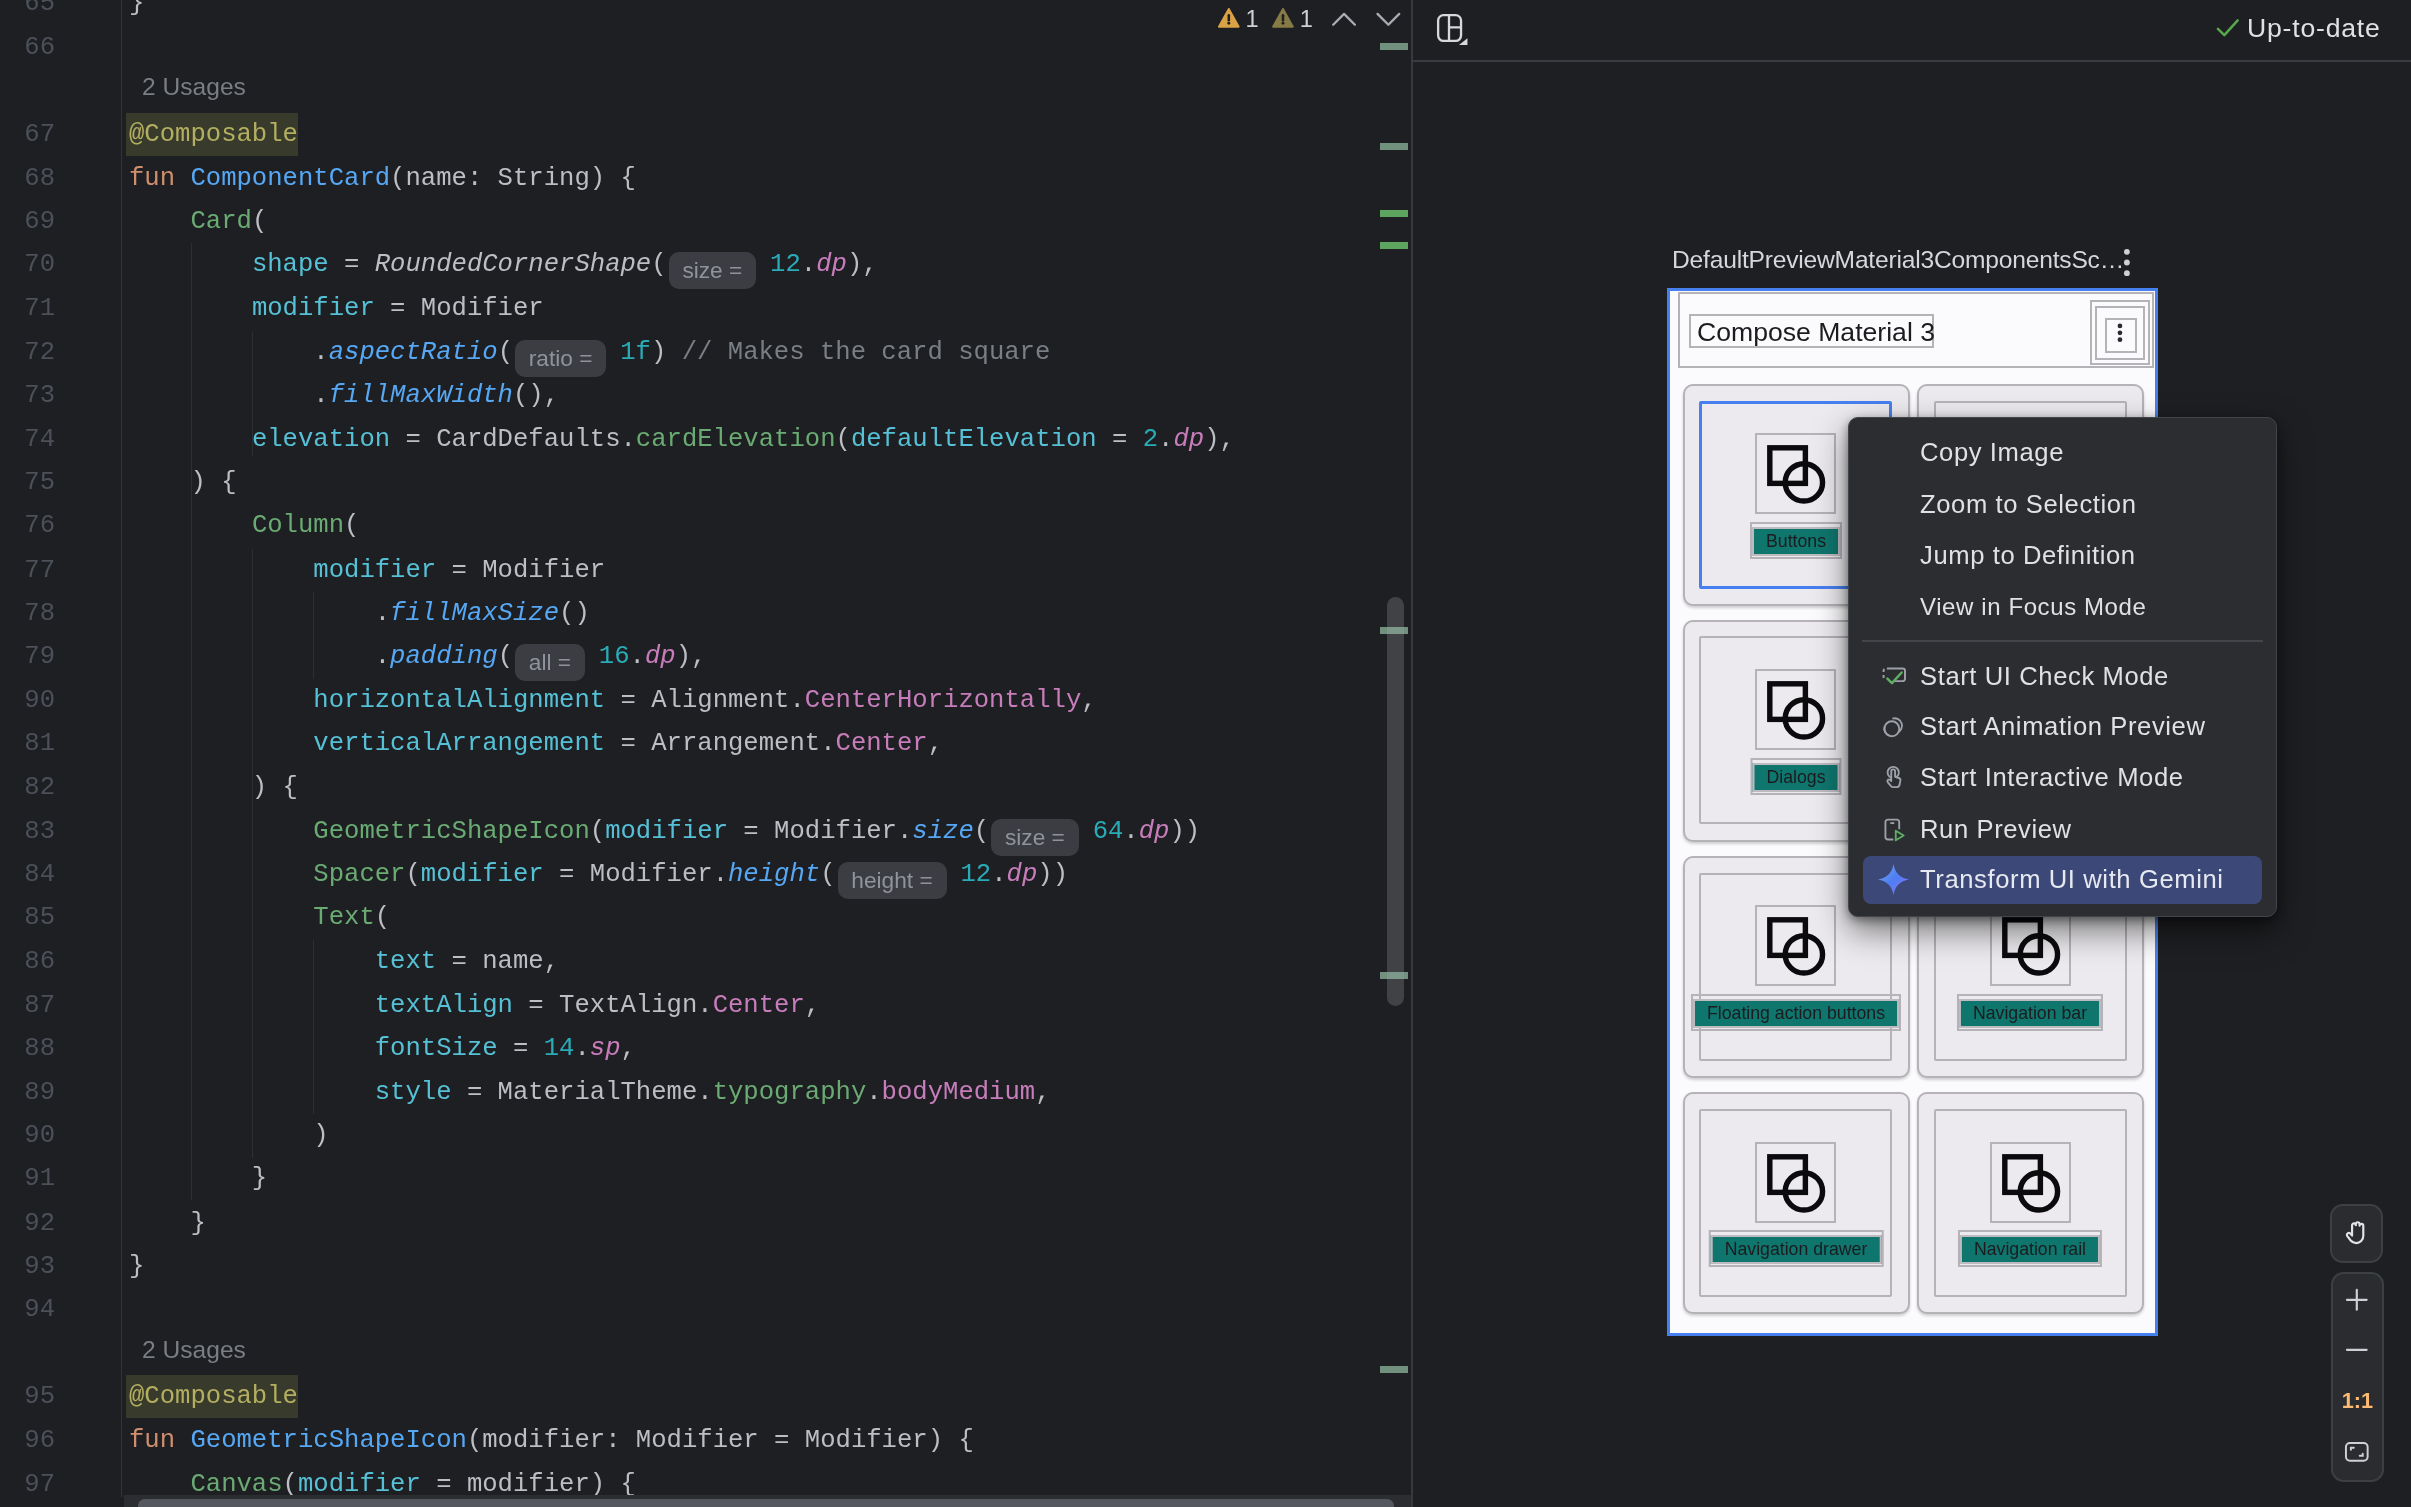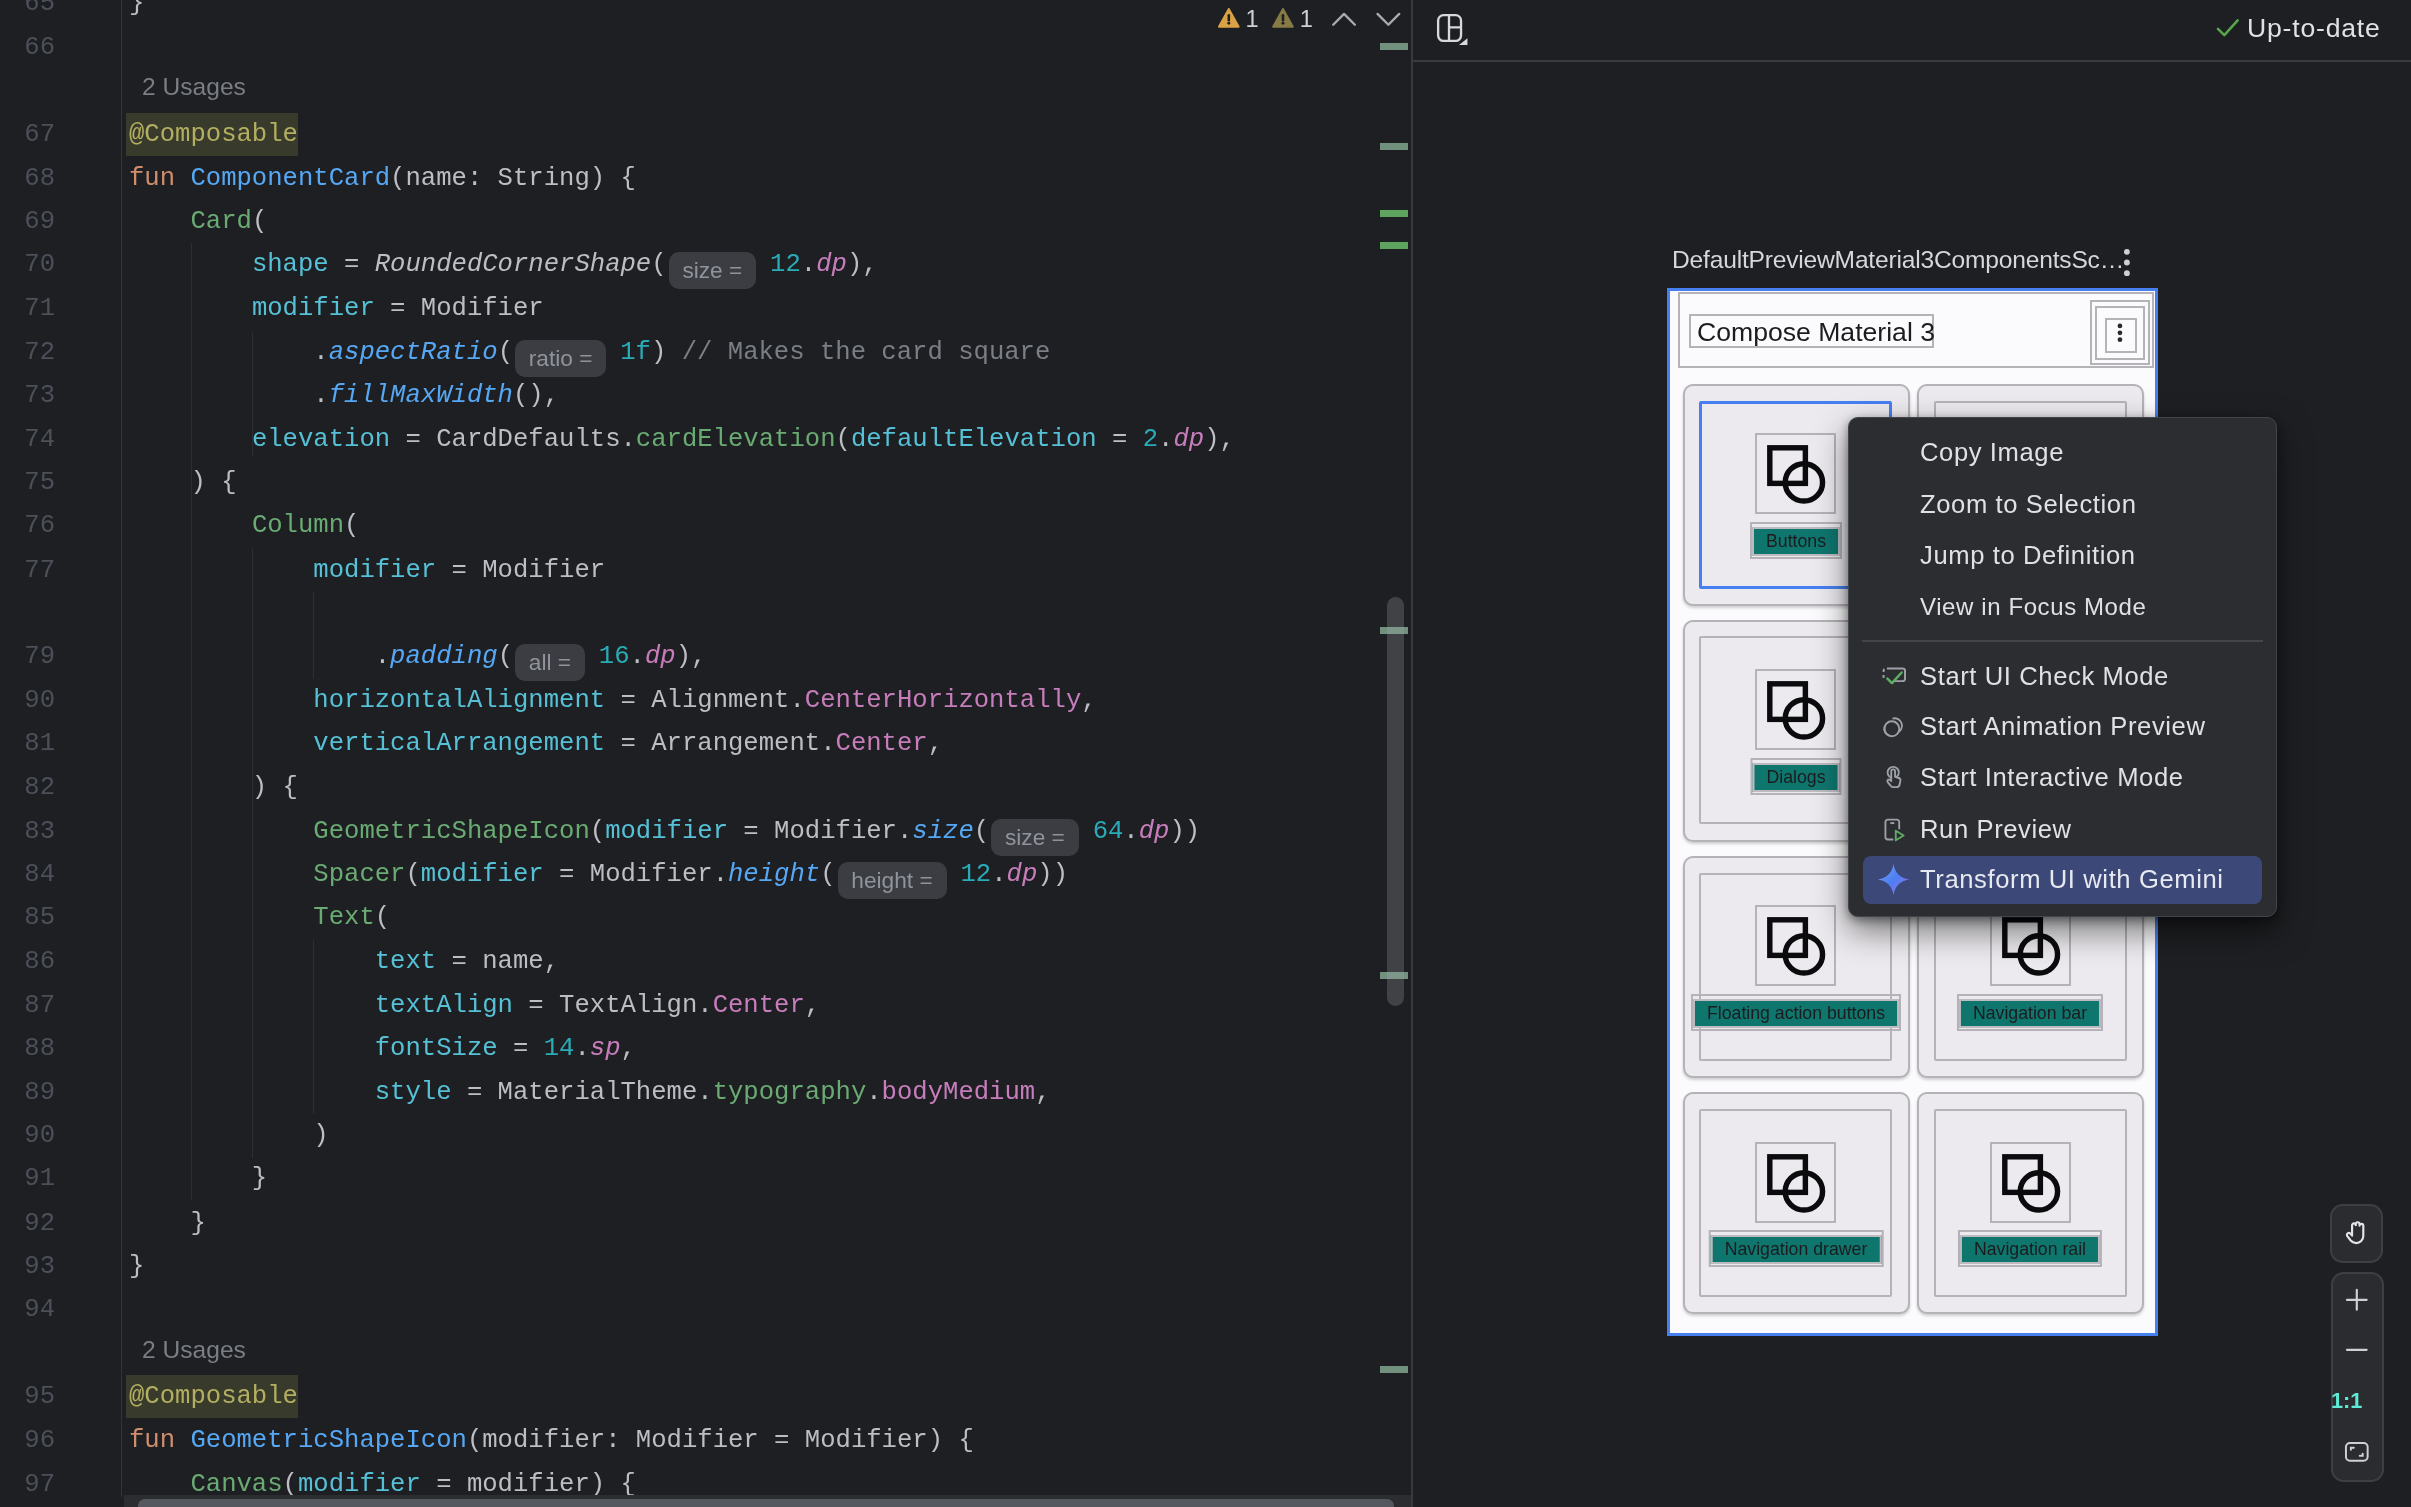--- a/index.html
+++ b/index.html
@@ -45,20 +45,21 @@
 <div class="row" style="top:157px"><span class="ln">68</span><span class="code"><span class="kw">fun</span> <span class="fn">ComponentCard</span>(name: String) {</span></div>
 <div class="row" style="top:200px"><span class="ln">69</span><span class="code">    <span class="cc">Card</span>(</span></div>
 <div class="row" style="top:243px"><span class="ln">70</span><span class="code">        <span class="na">shape</span> = <span class="it">RoundedCornerShape</span>(<span class="pill">size =</span><span class="nm">12</span>.<span class="pp">dp</span>),</span></div>
 <div class="row" style="top:287px"><span class="ln">71</span><span class="code">        <span class="na">modifier</span> = Modifier</span></div>
 <div class="row" style="top:331px"><span class="ln">72</span><span class="code">            .<span class="fni">aspectRatio</span>(<span class="pill">ratio =</span><span class="nm">1f</span>) <span class="cm">// Makes the card square</span></span></div>
 <div class="row" style="top:374px"><span class="ln">73</span><span class="code">            .<span class="fni">fillMaxWidth</span>(),</span></div>
 <div class="row" style="top:418px"><span class="ln">74</span><span class="code">        <span class="na">elevation</span> = CardDefaults.<span class="cc">cardElevation</span>(<span class="na">defaultElevation</span> = <span class="nm">2</span>.<span class="pp">dp</span>),</span></div>
 <div class="row" style="top:461px"><span class="ln">75</span><span class="code">    ) {</span></div>
 <div class="row" style="top:504px"><span class="ln">76</span><span class="code">        <span class="cc">Column</span>(</span></div>
 <div class="row" style="top:549px"><span class="ln">77</span><span class="code">            <span class="na">modifier</span> = Modifier</span></div>
+<div class="row" style="top:592px"><span class="ln">78</span><span class="code">                .<span class="fni">fillMaxSize</span>()</span></div>
 <div class="row" style="top:635px"><span class="ln">79</span><span class="code">                .<span class="fni">padding</span>(<span class="pill">all =</span><span class="nm">16</span>.<span class="pp">dp</span>),</span></div>
 <div class="row" style="top:679px"><span class="ln">90</span><span class="code">            <span class="na">horizontalAlignment</span> = Alignment.<span class="pe">CenterHorizontally</span>,</span></div>
 <div class="row" style="top:722px"><span class="ln">81</span><span class="code">            <span class="na">verticalArrangement</span> = Arrangement.<span class="pe">Center</span>,</span></div>
 <div class="row" style="top:766px"><span class="ln">82</span><span class="code">        ) {</span></div>
 <div class="row" style="top:810px"><span class="ln">83</span><span class="code">            <span class="cc">GeometricShapeIcon</span>(<span class="na">modifier</span> = Modifier.<span class="fni">size</span>(<span class="pill">size =</span><span class="nm">64</span>.<span class="pp">dp</span>))</span></div>
 <div class="row" style="top:853px"><span class="ln">84</span><span class="code">            <span class="cc">Spacer</span>(<span class="na">modifier</span> = Modifier.<span class="fni">height</span>(<span class="pill">height =</span><span class="nm">12</span>.<span class="pp">dp</span>))</span></div>
 <div class="row" style="top:896px"><span class="ln">85</span><span class="code">            <span class="cc">Text</span>(</span></div>
 <div class="row" style="top:940px"><span class="ln">86</span><span class="code">                <span class="na">text</span> = name,</span></div>
 <div class="row" style="top:984px"><span class="ln">87</span><span class="code">                <span class="na">textAlign</span> = TextAlign.<span class="pe">Center</span>,</span></div>
 <div class="row" style="top:1027px"><span class="ln">88</span><span class="code">                <span class="na">fontSize</span> = <span class="nm">14</span>.<span class="pp">sp</span>,</span></div>
@@ -228,21 +229,21 @@
 <svg style="position:absolute;left:2343px;top:1217px" width="27.6" height="31.5" viewBox="0 0 28 32" fill="none">
   <path d="M9.2 16 V8.4 a1.9 1.9 0 0 1 3.8 0 V7.2 a1.9 1.9 0 0 1 3.8 0 v1.7 a1.9 1.9 0 0 1 3.8 0 V19.2 a7.3 7.3 0 0 1 -7.3 7.3 c-2.3 0 -4.1 -0.9 -5.5 -2.6 l-3.4 -4.4 c-0.8 -1.1 -0.5 -2.5 0.7 -3.1 0.8 -0.4 1.7 -0.2 2.3 0.5 l1.8 2z" stroke="#e2e4e8" stroke-width="2.2" stroke-linejoin="round"></path>
 </svg>
 <div style="position:absolute;left:2331px;top:1272px;width:53px;height:210px;border-radius:12.8px;background:#2a2c2f;border:2px solid #3d4043"></div>
 <svg style="position:absolute;left:2343px;top:1286px" width="27.6" height="27.6" viewBox="0 0 28 28">
   <path d="M14 4 V24 M4 14 H24" stroke="#ced0d6" stroke-width="2.2" stroke-linecap="round"></path>
 </svg>
 <svg style="position:absolute;left:2343px;top:1336px" width="27.6" height="27.6" viewBox="0 0 28 28">
   <path d="M4 14 H24" stroke="#ced0d6" stroke-width="2.2" stroke-linecap="round"></path>
 </svg>
-<div style="position:absolute;left:2331px;top:1387px;width:53px;height:27.6px;font-size:21.7px;font-weight:bold;color:#5eead4;line-height:27.6px">1:1</div>
+<div style="position:absolute;left:2331px;top:1387px;width:53px;height:27.6px;text-align:center;font-size:21.7px;font-weight:bold;color:#fdba74;line-height:27.6px">1:1</div>
 <svg style="position:absolute;left:2343px;top:1438px" width="27.6" height="27.6" viewBox="0 0 28 28" fill="none">
   <rect x="3" y="5" width="22" height="18" rx="4" stroke="#ced0d6" stroke-width="2"></rect>
   <path d="M8 12 v-2 h3 M20 16 v2 h-3" stroke="#ced0d6" stroke-width="2" stroke-linecap="round"></path>
 </svg>
 
 <div style="position:absolute;left:1848px;top:417px;width:429px;height:500px;border-radius:9.9px;background:#2b2d30;border:1px solid #424549;box-shadow:0 13.8px 33px rgba(0,0,0,0.5),0 3px 9.9px rgba(0,0,0,0.4)"></div>
 <div style="position:absolute;left:1862px;top:640px;width:401px;height:1.5px;background:#43454a"></div>
 <div style="position:absolute;left:1920px;top:436px;height:33px;line-height:33px;font-size:25.6px;letter-spacing:0.6px;color:#dfe1e5;white-space:nowrap">Copy Image</div>
 <div style="position:absolute;left:1920px;top:488px;height:33px;line-height:33px;font-size:25.6px;letter-spacing:0.6px;color:#dfe1e5;white-space:nowrap">Zoom to Selection</div>
 <div style="position:absolute;left:1920px;top:539px;height:33px;line-height:33px;font-size:25.6px;letter-spacing:0.6px;color:#dfe1e5;white-space:nowrap">Jump to Definition</div>

